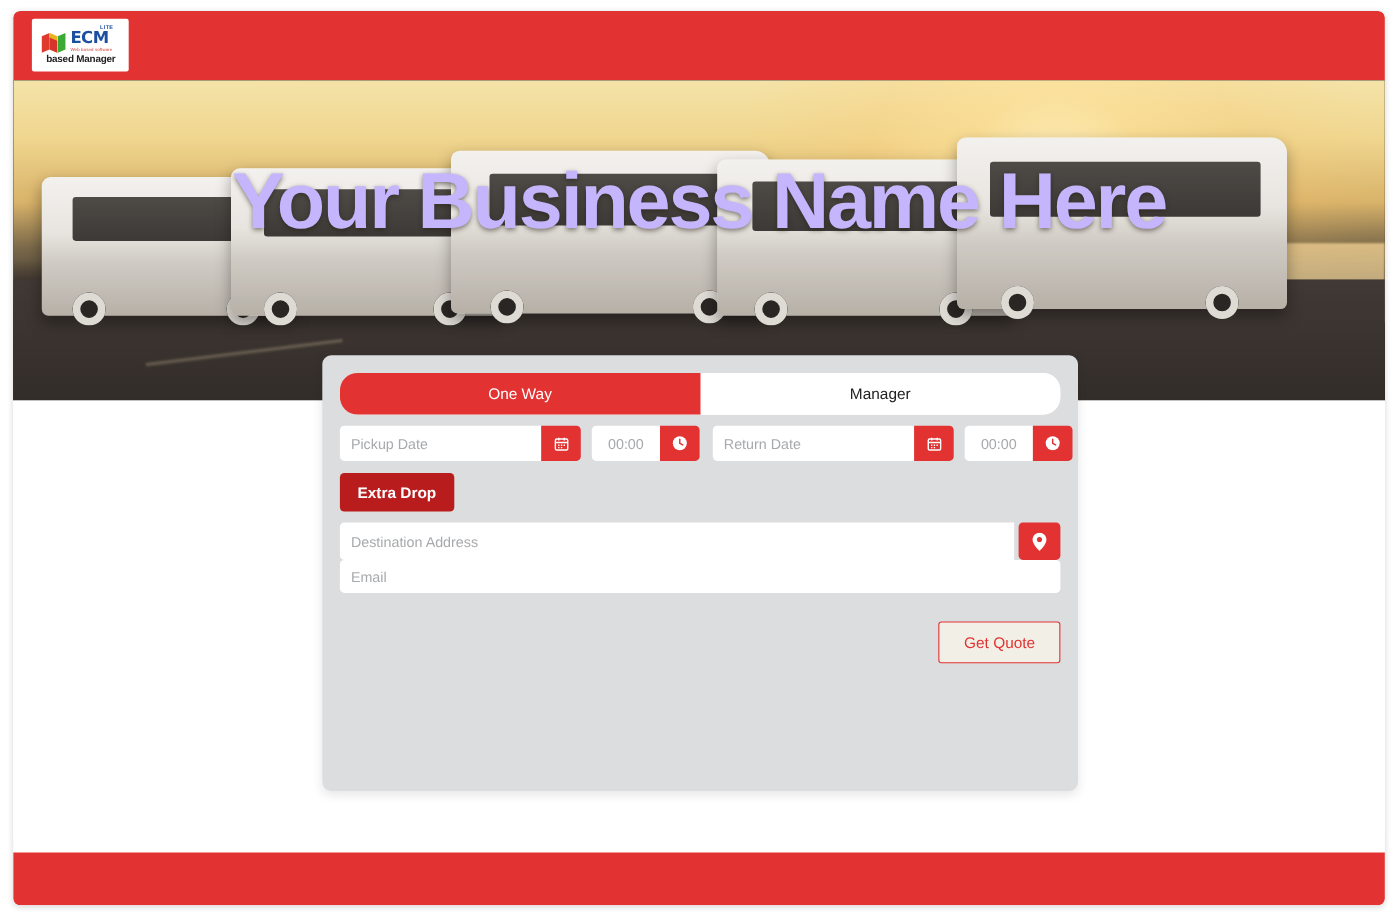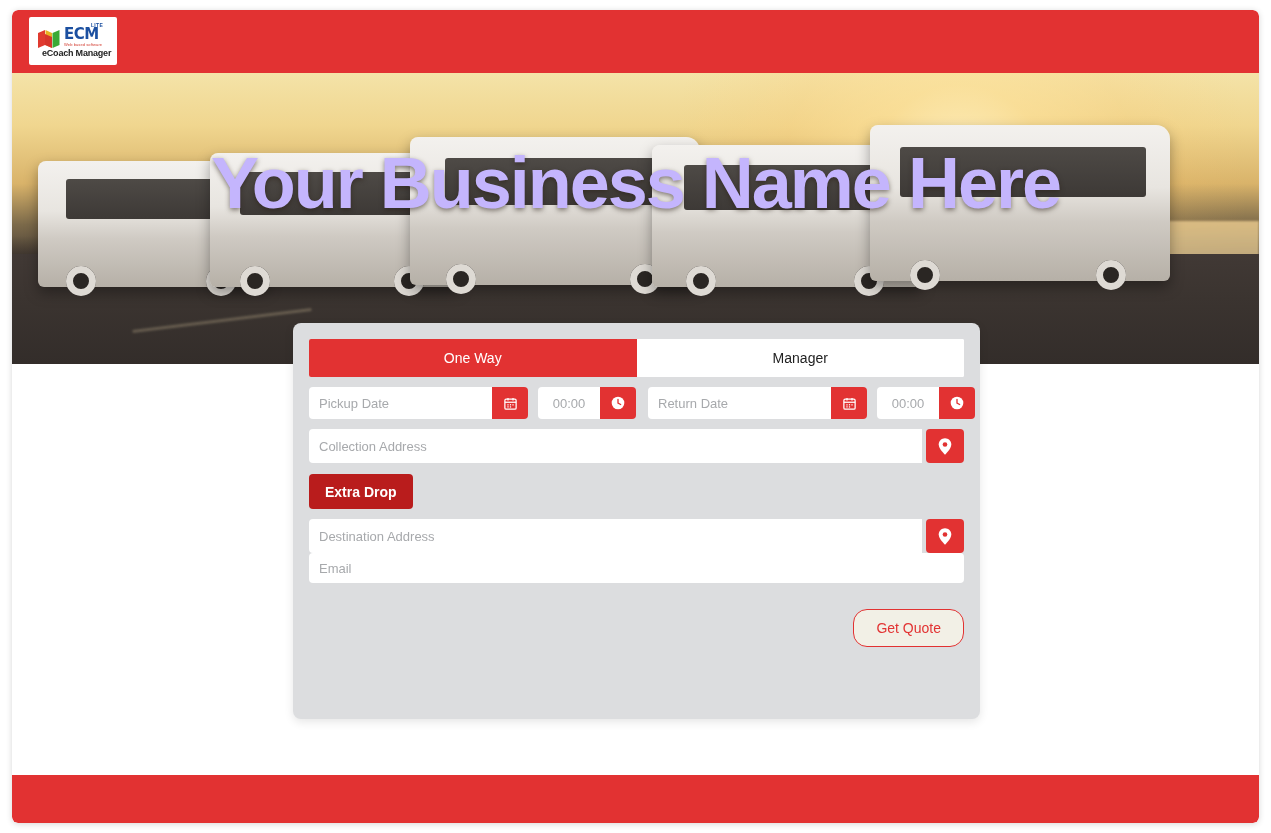--- a/index.html
+++ b/index.html
@@ -226,21 +226,21 @@
     background: #DCDDDF;
     border-radius: 8px;
     padding: 16px;
     box-shadow: 0 3px 10px rgba(0,0,0,0.10);
   }
 
   .tabs {
     display: flex;
     width: 100%;
     height: 38px;
-    border-radius: 2px;
+    border-radius: 16px;
     overflow: hidden;
     background: #ffffff;
   }
   .tab {
     flex: 1;
     display: flex;
     align-items: center;
     justify-content: center;
     font-size: 14px;
     color: #222222;
@@ -352,21 +352,21 @@
     justify-content: flex-end;
     margin-top: 26px;
   }
   .get-quote {
     height: 38px;
     padding: 0 22px;
     background: #F2F0E6;
     color: #E23232;
     font-size: 14px;
     border: 1px solid #E23232;
-    border-radius: 14px;
+    border-radius: 3px;
     cursor: pointer;
     font-family: "Liberation Sans", sans-serif;
   }
 
   
   .footer {
     position: absolute;
     left: 0; right: 0;
     bottom: 0;
     height: 48px;
@@ -386,21 +386,21 @@
         <div class="logo-inner">
           <svg class="logo-book" viewBox="0 0 52 44">
             <path d="M2 10 L16 4 L16 34 L2 40 Z" fill="#E03A2F"></path>
             <path d="M17 4 L30 10 L30 40 L17 34 Z" fill="#E8B221"></path>
             <path d="M31 10 L45 4 L45 34 L31 40 Z" fill="#3AAA35"></path>
             <path d="M16 12 L30 18 L30 40 L16 34 Z" fill="#D6352B"></path>
           </svg>
           <span class="logo-lite">LITE</span>
           <span class="logo-ecm">ECM</span>
           <span class="logo-tag">Web based software</span>
-          <span class="logo-name">eCoach Manager</span>
+          <span class="logo-name">based Manager</span>
         </div>
       </div>
     </div>
 
     <div class="hero">
       <div class="hero-photo"></div>
       <div class="hero-lake"></div>
       <div class="hero-shrubs"></div>
       <div class="hero-road"></div>
       <div class="hero-roadline"></div>
@@ -491,29 +491,20 @@
               <svg width="16" height="16" viewBox="0 0 24 24">
                 <circle cx="12" cy="12" r="9.5" fill="#ffffff"></circle>
                 <path d="M12 6.5 L12 12 L16 14.2" stroke="#E23232" stroke-width="2" fill="none" stroke-linecap="round"></path>
               </svg>
             </button>
           </div>
 
         </div>
 
         
-        <div class="addr-row">
-          <input class="inp addr-input" type="text" placeholder="Collection Address" style="">
-          <button class="pin-btn">
-            <svg width="14" height="17" viewBox="0 0 24 30">
-              <path d="M12 0.5 C5.8 0.5 0.9 5.4 0.9 11.6 C0.9 19.5 12 29.5 12 29.5 C12 29.5 23.1 19.5 23.1 11.6 C23.1 5.4 18.2 0.5 12 0.5 Z" fill="#ffffff"></path>
-              <circle cx="12" cy="11.4" r="4.1" fill="#E23232"></circle>
-            </svg>
-          </button>
-        </div>
 
         
         <button class="extra-drop">Extra Drop</button>
 
         
         <div class="addr-row">
           <input class="inp addr-input" type="text" placeholder="Destination Address" style="">
           <button class="pin-btn">
             <svg width="14" height="17" viewBox="0 0 24 30">
               <path d="M12 0.5 C5.8 0.5 0.9 5.4 0.9 11.6 C0.9 19.5 12 29.5 12 29.5 C12 29.5 23.1 19.5 23.1 11.6 C23.1 5.4 18.2 0.5 12 0.5 Z" fill="#ffffff"></path>

